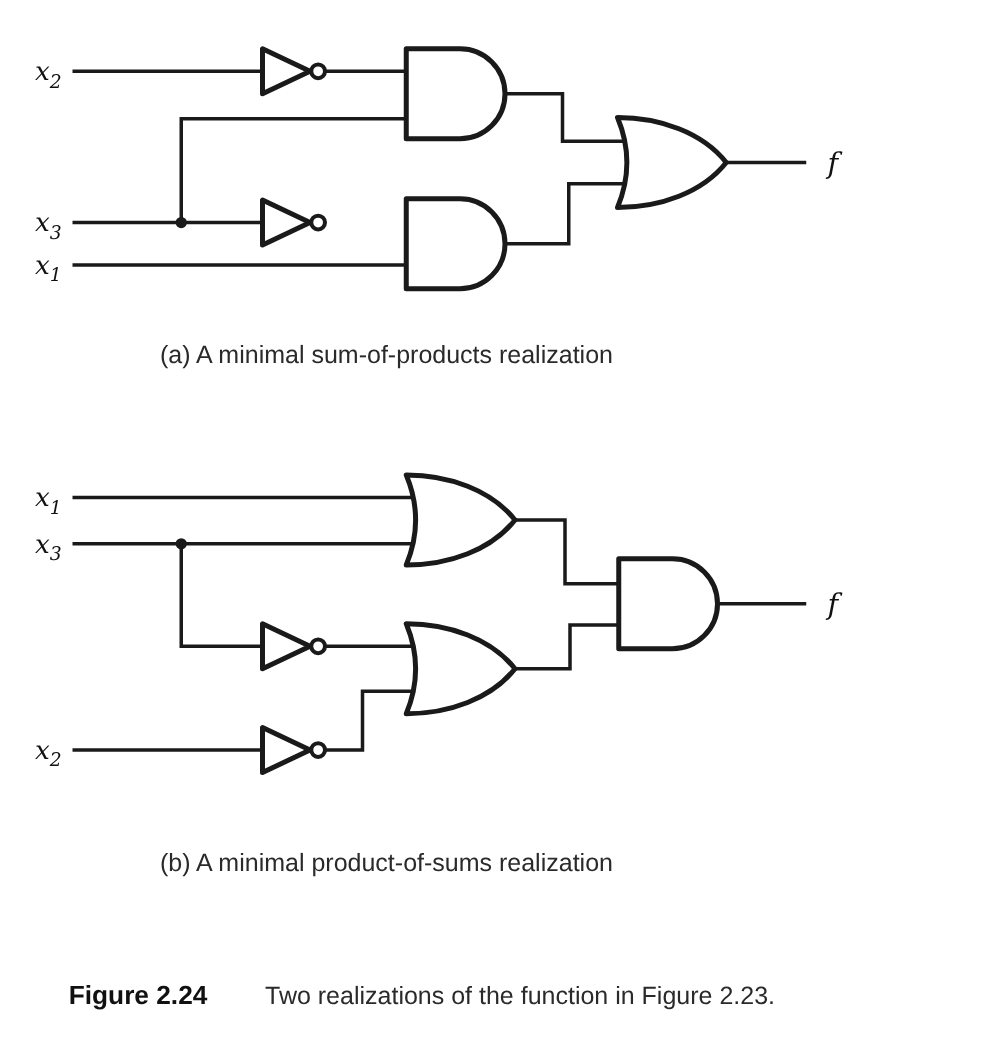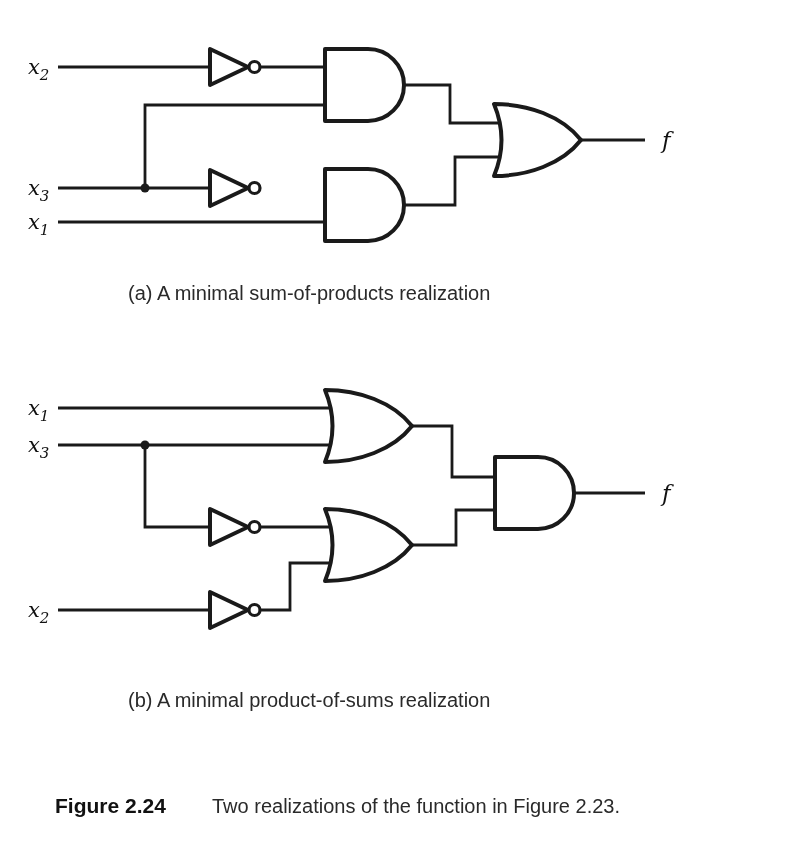--- a/index.html
+++ b/index.html
@@ -2,21 +2,21 @@
 <html><head>
 <meta charset="utf-8">
 <style>
   * { margin: 0; padding: 0; box-sizing: border-box; }
   html, body { background: #ffffff; }
   body {
     width: 802px; height: 846px;
     font-family: "Liberation Sans", sans-serif;
     overflow: hidden;
   }
-  .page { position: relative; width: 802px; height: 708px; background: #ffffff; margin-top: 10px; }
+  .page { position: relative; width: 802px; height: 708px; background: #ffffff; }
   svg { display: block; }
 
   .wire { fill: none; stroke: #1a1a1a; stroke-width: 2.8; stroke-linecap: butt; }
   .gate { fill: #ffffff; stroke: #1a1a1a; stroke-width: 4; stroke-linejoin: round; }
   .bubble { fill: #ffffff; stroke: #1a1a1a; stroke-width: 3.2; }
   .junction { fill: #1a1a1a; stroke: none; }
 
   .var-label { font-family: "DejaVu Serif", serif; font-style: italic; font-size: 21px; fill: #111111; }
   .var-label .sub { font-size: 15px; }
   .f-label { font-family: "DejaVu Serif", serif; font-style: italic; font-size: 23px; fill: #111111; }

